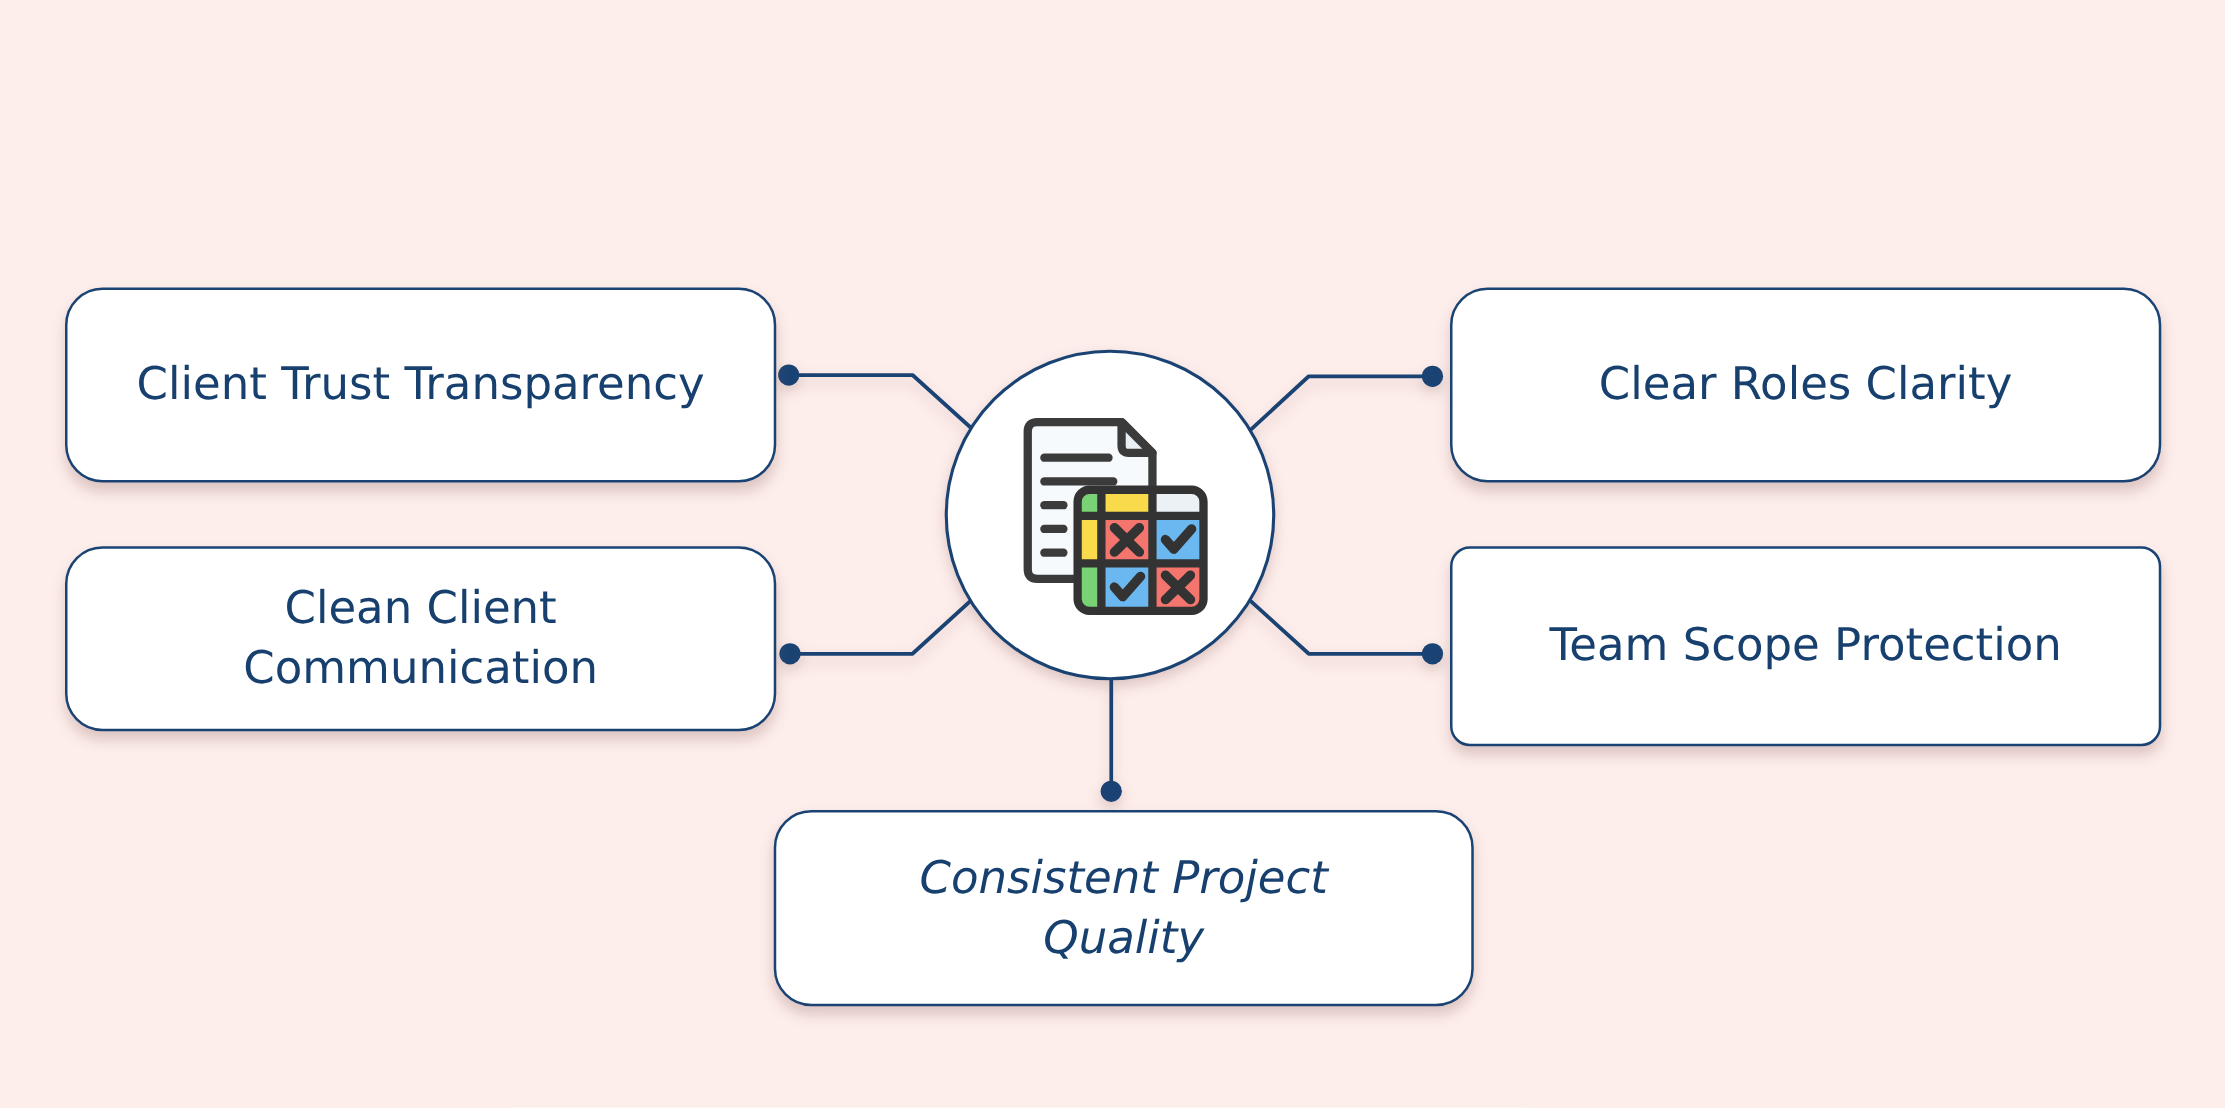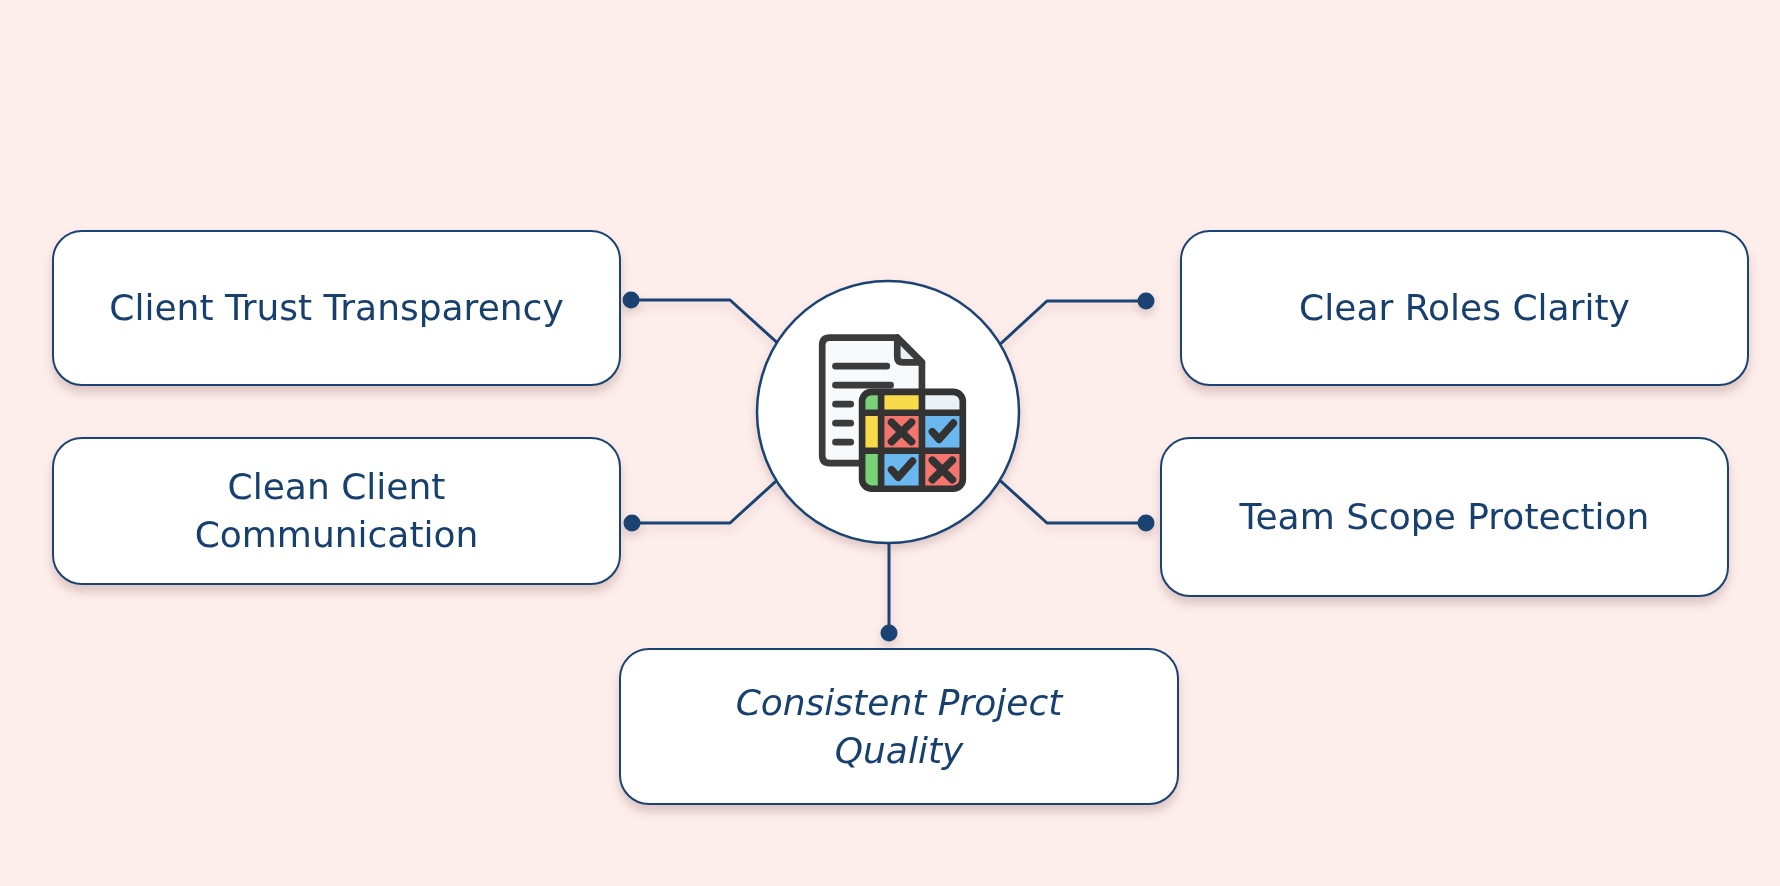--- a/index.html
+++ b/index.html
@@ -46,22 +46,22 @@
   }
   .node-label {
     color: #17406F;
     font-size: 36px;
     line-height: 48px;
     text-align: center;
     white-space: pre-line;
   }
   .pos-top-left     { left: 52px;   top: 230px; width: 569px; height: 156px; }
   .pos-middle-left  { left: 52px;   top: 437px; width: 569px; height: 148px; }
-  .pos-top-right    { left: 1160px; top: 230px; width: 569px; height: 156px; margin-left: 20px; }
-  .pos-middle-right { left: 1160px; top: 437px; width: 569px; height: 160px; }
+  .pos-top-right    { left: 1160px; top: 230px; width: 569px; height: 156px; }
+  .pos-middle-right { left: 1160px; top: 437px; width: 569px; height: 160px; border-radius: 16px; }
   .pos-bottom-center{ left: 619px;  top: 648px; width: 560px; height: 157px; font-style: italic; }
 </style>
 </head>
 <body>
 
 <div class="canvas">
 
 
   <svg class="connector-layer" width="1780" height="886" viewBox="0 0 1780 886">
 

